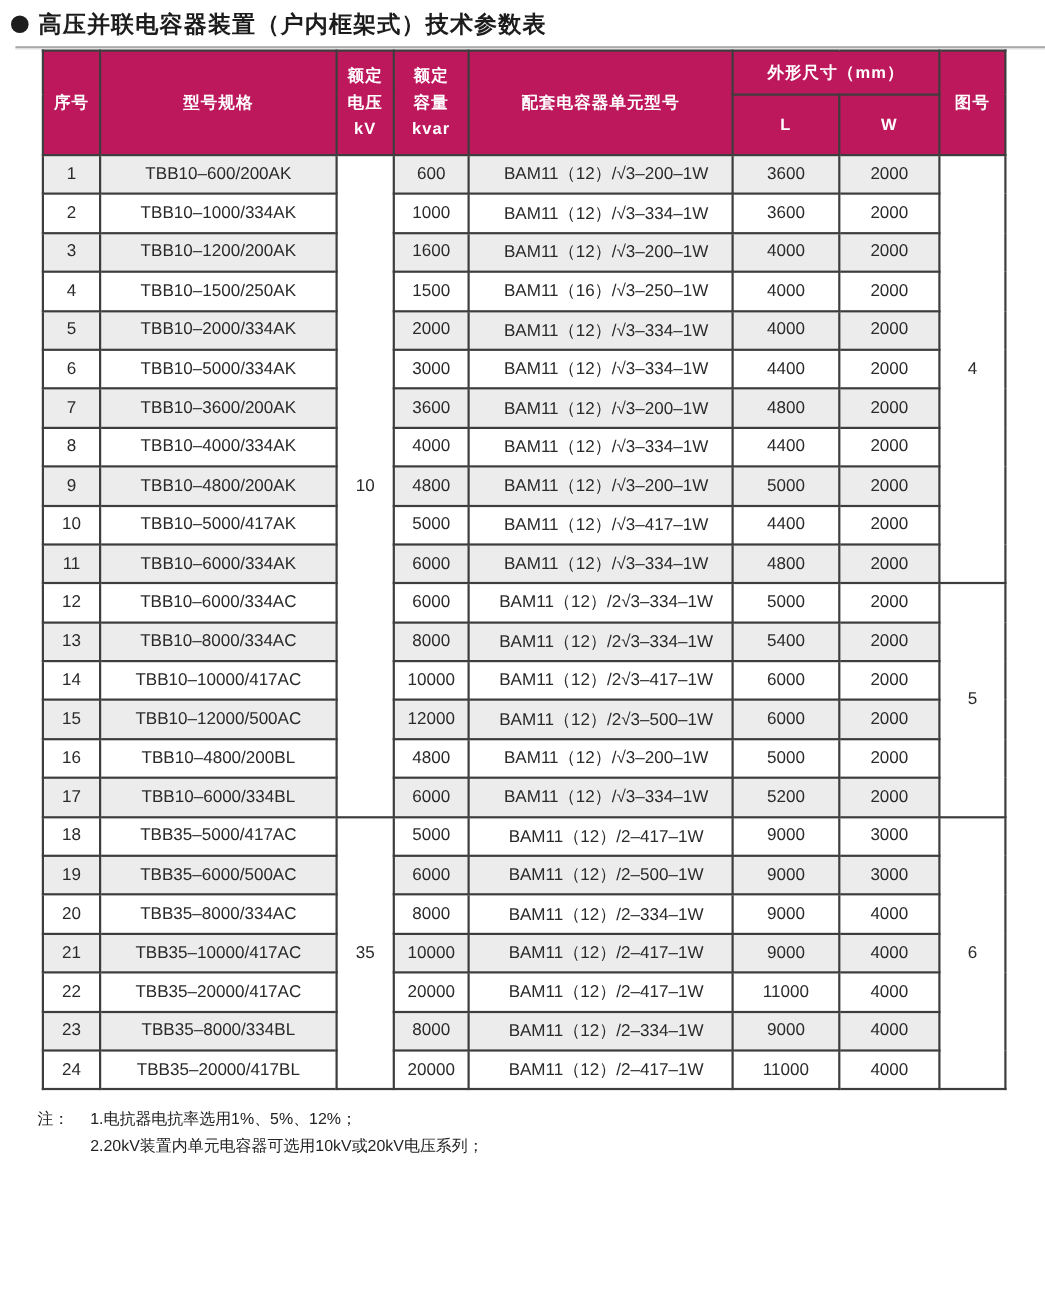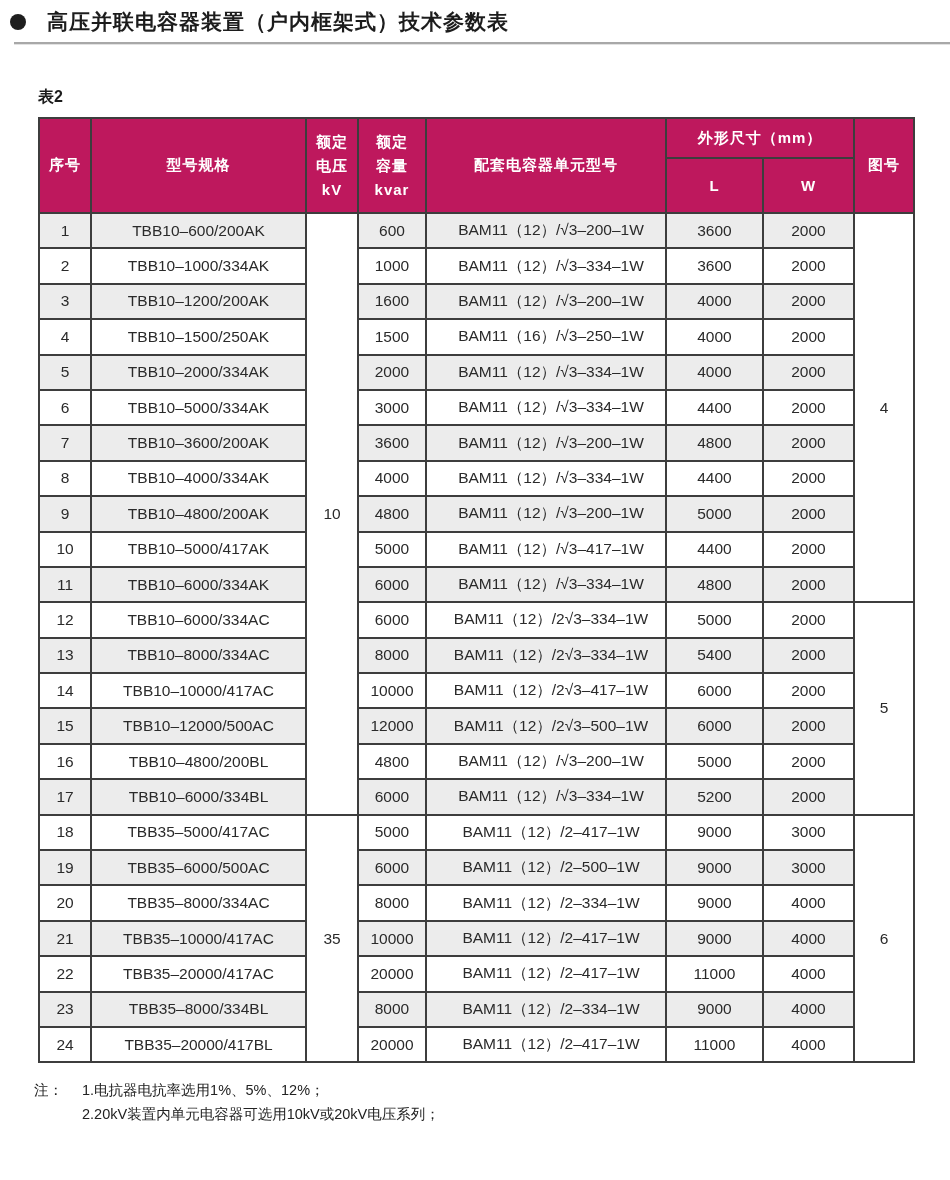--- a/index.html
+++ b/index.html
@@ -7,21 +7,21 @@
   body {
     width: 950px; height: 1180px;
     font-family: "Liberation Sans", "DejaVu Sans", sans-serif;
     color: #1f1f1f;
     overflow: hidden;
   }
   .page { width: 950px; height: 1180px; position: relative; background: #fff; }
 
   
   .title-bar {
-    display: flex; align-items: center; gap: 21px;
+    display: flex; align-items: center; gap: 9px;
     padding: 8px 0 0 10px;
   }
   .bullet {
     width: 16px; height: 16px; border-radius: 50%;
     background: #1e1e1e; flex: 0 0 auto;
   }
   .page-title {
     font-size: 21px; font-weight: bold; letter-spacing: 1px; color: #1c1c1c;
   }
   .title-rule {
@@ -83,21 +83,20 @@
 <body>
 
 <div class="page">
 
   <div class="title-bar">
     <span class="bullet"></span>
     <span class="page-title">高压并联电容器装置（户内框架式）技术参数表</span>
   </div>
   <div class="title-rule"></div>
 
-  <div class="table-label">表2</div>
 
   <table class="params">
     <colgroup>
       <col style="width:52px">
         <col style="width:215px">
         <col style="width:52px">
         <col style="width:68px">
       <col style="width:240px">
         <col style="width:97px">
         <col style="width:91px">

